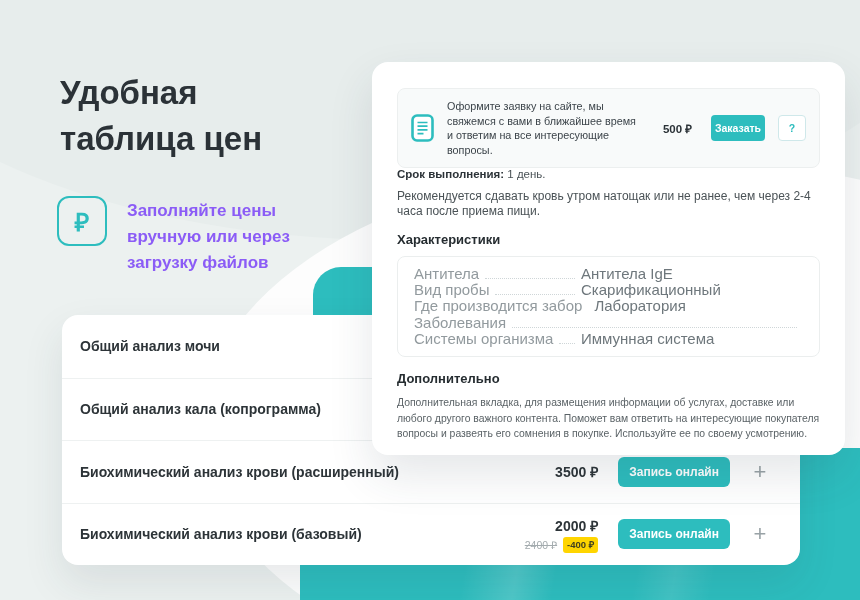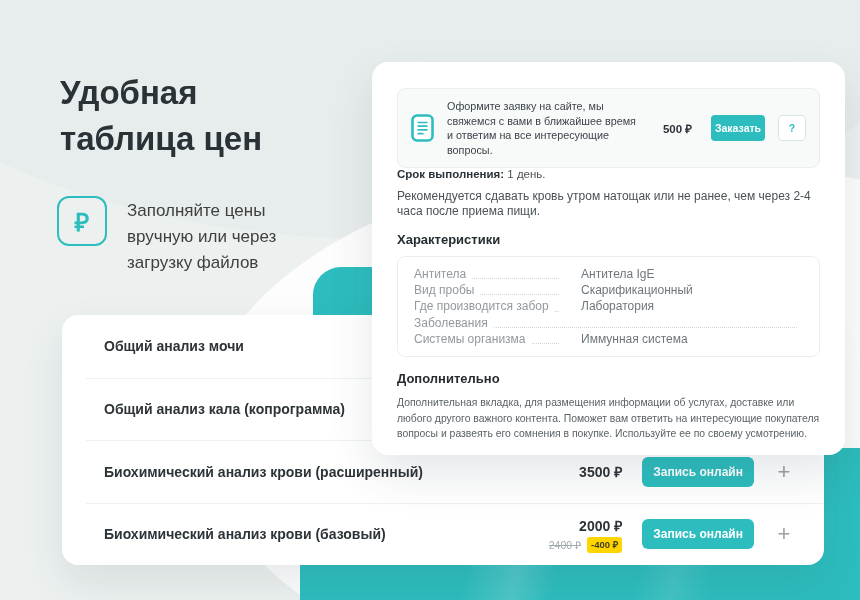--- a/index.html
+++ b/index.html
@@ -19,26 +19,26 @@
     background:linear-gradient(100deg,transparent 28%,rgba(255,255,255,.16) 36%,transparent 42%,
                transparent 54%,rgba(255,255,255,.10) 60%,transparent 66%);}
 
   
   .hero-title{position:absolute;left:60px;top:48px;width:240px;z-index:3;
               font-size:33px;line-height:46px;font-weight:700;color:#2b3237;}
   .feature{position:absolute;left:57px;top:196px;width:300px;z-index:3;display:flex;gap:20px;}
   .ruble-icon{flex:none;width:46px;height:46px;border:2.5px solid #2dbdbe;border-radius:12px;
               display:flex;align-items:center;justify-content:center;
               color:#2dbdbe;font-size:25px;font-weight:700;background:transparent;}
-  .feature-text{width:190px;font-size:17px;line-height:26px;font-weight:400;color:#404040;padding-top:2px;}
+  .feature-text{width:190px;font-size:17px;line-height:26px;font-weight:700;color:#8b5cf6;padding-top:2px;}
 
   
   .left-card{position:absolute;left:62px;top:315px;width:738px;height:250px;z-index:3;
              background:#fff;border-radius:16px;box-shadow:0 18px 40px rgba(40,60,70,.10);
-             display:flex;flex-direction:column;overflow:hidden;padding-left:24px;}
+             display:flex;flex-direction:column;overflow:hidden;}
   .price-row{height:62.5px;box-sizing:border-box;display:flex;align-items:center;
              padding:0 30px 0 18px;}
   .price-row + .price-row{border-top:1px solid #eef1f1;}
   .row-name{flex:1;font-size:14px;font-weight:700;color:#2d3438;}
   .row-right{display:flex;align-items:center;gap:20px;}
   .price-block{text-align:right;min-width:72px;}
   .price-main{font-size:14px;font-weight:700;color:#2d3438;}
   .price-sub{display:flex;align-items:center;gap:6px;margin-top:2px;}
   .old-price{font-size:10.5px;color:#a3abae;text-decoration:line-through;}
   .discount-badge{font-size:9.5px;font-weight:700;color:#3f3f20;background:#ffd500;
@@ -57,24 +57,24 @@
   .callout-price{font-size:11.5px;font-weight:700;color:#2b3237;white-space:nowrap;margin:0 6px;}
   .btn-order{border:none;cursor:pointer;background:#2dbdbe;color:#fff;font-family:inherit;
              font-size:10.5px;font-weight:700;padding:7px 0;width:54px;border-radius:4px;}
   .btn-help{cursor:pointer;background:#fff;border:1px solid #cfe8ea;color:#2dbdbe;font-family:inherit;
             font-size:10.5px;font-weight:700;width:28px;padding:6px 0;border-radius:4px;}
   .term{margin:0 0 9px;font-size:11.5px;color:#4a5256;}
   .term-label{font-weight:700;color:#2b3237;}
   .note{margin:0 0 13px;font-size:12px;line-height:15px;color:#4a5256;}
   .section-title{margin:0 0 9px;font-size:13px;font-weight:700;color:#262d31;}
   .char-box{border:1px solid #ebeeee;border-radius:8px;padding:9px 16px;margin-bottom:14px;}
-  .char-row{display:flex;align-items:flex-end;line-height:16.2px;font-size:12px;justify-content:center;}
+  .char-row{display:flex;align-items:flex-end;line-height:16.2px;font-size:15px;justify-content:center;}
   .char-label{color:#929a9e;white-space:nowrap;}
   .char-dots{flex:1;border-bottom:1px dotted #cfd6d8;margin:0 6px 3px;}
-  .char-value{width:222px;color:#6e777c;white-space:nowrap;margin-left:16px;}
+  .char-value{width:222px;color:#6e777c;white-space:nowrap;}
   .add-p{margin:0 0 9px;font-size:10.4px;line-height:15.5px;color:#5a6266;}
 </style>
 </head>
 <body>
 
 <div class="page">
   <div class="bg-arc"></div>
   <div class="bg-blob"></div>
   <div class="shape-corner"></div>
   <div class="shape-bottom"></div>

